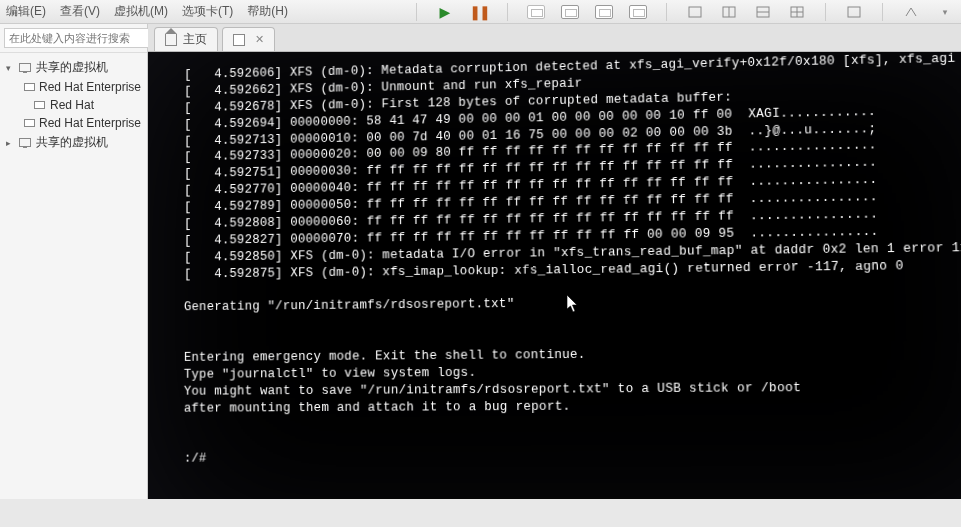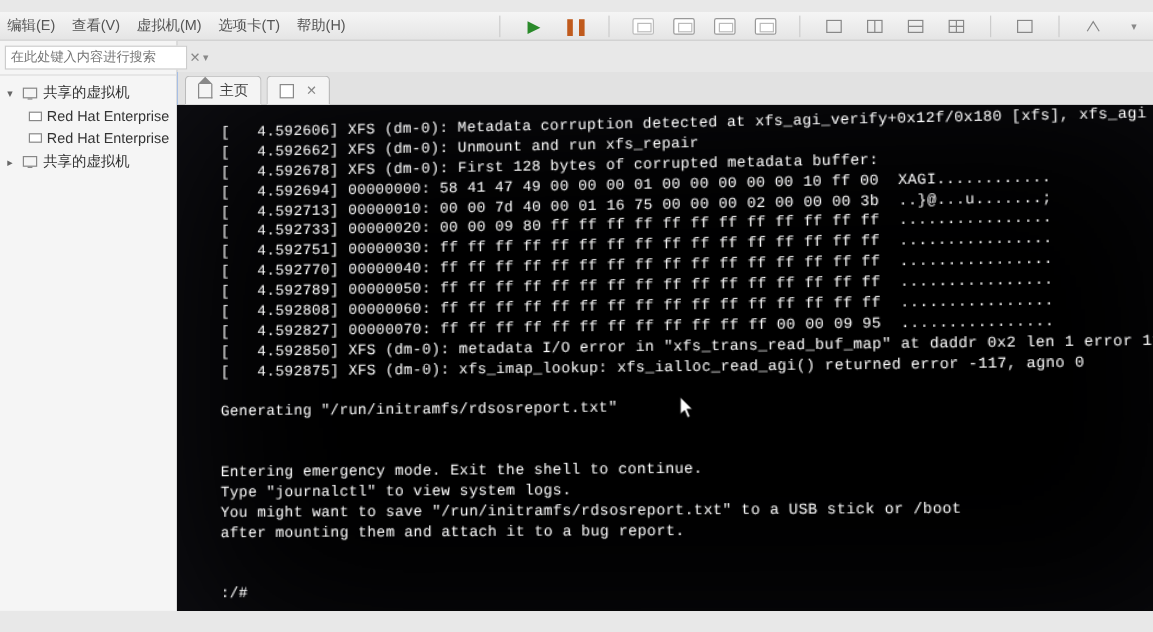--- a/index.html
+++ b/index.html
@@ -1,17 +1,17 @@
 <!DOCTYPE html>
 <html><head>
 <meta charset="utf-8">
 <style>
 * { margin: 0; padding: 0; box-sizing: border-box; }
 body { font-family: "Microsoft YaHei", sans-serif; font-size: 12px; background: #e8e8e8; width: 961px; height: 527px; overflow: hidden; color: #333; }
-.menubar { height: 24px; background: linear-gradient(#f5f5f5,#e5e5e5); display: flex; align-items: center; padding: 0 6px; gap: 14px; border-bottom: 1px solid #ccc; margin-top: 10px; }
+.menubar { height: 24px; background: linear-gradient(#f5f5f5,#e5e5e5); display: flex; align-items: center; padding: 0 6px; gap: 14px; border-bottom: 1px solid #ccc; }
 .menubar .menuitem { font-size: 12px; color: #555; cursor: default; }
 .toolbar { height: 28px; background: linear-gradient(#f8f8f8,#ececec); display: flex; align-items: center; padding: 0 6px; gap: 6px; border-bottom: 1px solid #ccc; }
 .tb-icon { width: 20px; height: 20px; display: flex; align-items: center; justify-content: center; color: #666; }
 .tb-sep { width: 1px; height: 18px; background: #ccc; margin: 0 4px; }
 .tb-play { color: #2a8a2a; font-size: 14px; }
 .tb-pause { color: #c05a1c; font-size: 14px; letter-spacing: -2px; }
 .tb-snapshot { border: 1px solid #bbb; border-radius: 2px; background: #fff; width: 18px; height: 14px; position: relative; }
 .tb-snapshot::before { content: ""; position: absolute; top: 3px; left: 3px; width: 10px; height: 6px; border: 1px solid #bbb; }
 .content { display: flex; height: calc(100% - 52px); }
 .sidebar { width: 148px; background: #f5f5f5; border-right: 1px solid #ccc; display: flex; flex-direction: column; }
@@ -20,21 +20,21 @@
 .search-row .x { width: 14px; text-align: center; color: #888; font-size: 11px; margin-left: 2px; }
 .tree { padding: 4px 2px; font-size: 12px; }
 .tree .node { display: flex; align-items: center; gap: 4px; padding: 2px 2px; white-space: nowrap; overflow: hidden; cursor: default; }
 .tree .node.lvl1 { padding-left: 4px; }
 .tree .node.lvl2 { padding-left: 18px; }
 .tree .caret { font-size: 9px; color: #666; width: 8px; }
 .tree .ic { width: 14px; height: 12px; display: inline-flex; align-items: center; justify-content: center; }
 .ic-pc { border: 1px solid #888; width: 12px; height: 9px; position: relative; }
 .ic-pc::after { content: ""; position: absolute; bottom: -2px; left: 3px; width: 4px; height: 1px; background: #888; }
 .ic-vm { border: 1px solid #888; width: 11px; height: 8px; background: #fff; }
-.main { flex: 1; background: #3b82f6; display: flex; flex-direction: column; overflow: hidden; margin-top: 26px; }
+.main { flex: 1; background: #3b82f6; display: flex; flex-direction: column; overflow: hidden; }
 .tabstrip { height: 28px; display: flex; align-items: flex-end; padding: 0 6px; gap: 4px; background: #e2e2e2; border-bottom: 1px solid #bbb; }
 .tab { height: 24px; background: #f4f4f4; border: 1px solid #bbb; border-bottom: none; border-radius: 4px 4px 0 0; display: flex; align-items: center; gap: 6px; padding: 0 10px; font-size: 12px; color: #444; cursor: default; max-width: 220px; }
 .tab .tabicon { width: 12px; height: 12px; display: inline-block; }
 .tab .tabclose { font-size: 11px; color: #888; margin-left: 4px; }
 .tab-home .tabicon { border: 1px solid #888; border-top: none; position: relative; }
 .tab-home .tabicon::before { content: ""; position: absolute; top: -6px; left: -1px; width: 0; height: 0; border-left: 6px solid transparent; border-right: 6px solid transparent; border-bottom: 6px solid #888; }
 .tab-vm .tabicon { border: 1px solid #888; background: #fff; }
 .console-wrap { flex: 1; background: #2a2a2a; position: relative; overflow: hidden; }
 .console { position: absolute; top: -40px; left: -30px; right: -80px; bottom: -60px; background: #000; transform: perspective(2200px) rotateX(4deg) rotateY(-6deg) rotateZ(-0.5deg); transform-origin: 40% 30%; padding: 48px 40px 60px 60px; font-family: "Courier New", monospace; font-size: 12.5px; line-height: 1.35; color: #fff; white-space: pre; letter-spacing: 0.3px; box-shadow: inset 0 0 180px rgba(60,60,80,0.35); }
 .cursor { position: absolute; left: 418px; top: 242px; width: 14px; height: 20px; pointer-events: none; }
@@ -122,20 +122,27 @@
             <span class="ic-pc"></span>
           </span>
           <span>共享的虚拟机</span>
         </div>
         <div class="node lvl2">
           <span class="caret"></span>
           <span class="ic">
             <span class="ic-vm"></span>
           </span>
           <span>Red Hat Enterprise Lin</span>
+        </div>
+        <div class="node lvl2">
+          <span class="caret"></span>
+          <span class="ic">
+            <span class="ic-vm"></span>
+          </span>
+          <span>Red Hat</span>
         </div>
         <div class="node lvl2">
           <span class="caret"></span>
           <span class="ic">
             <span class="ic-vm"></span>
           </span>
           <span>Red Hat Enterprise Lin</span>
         </div>
         <div class="node lvl1">
           <span class="caret">▸</span>

